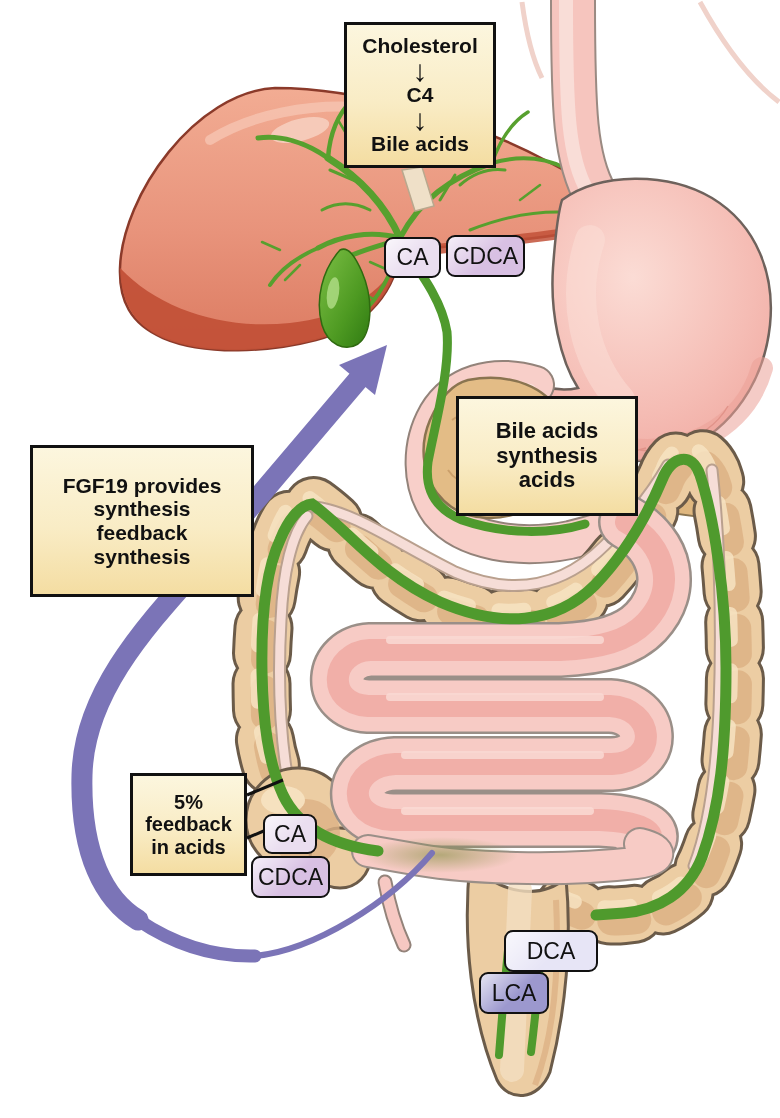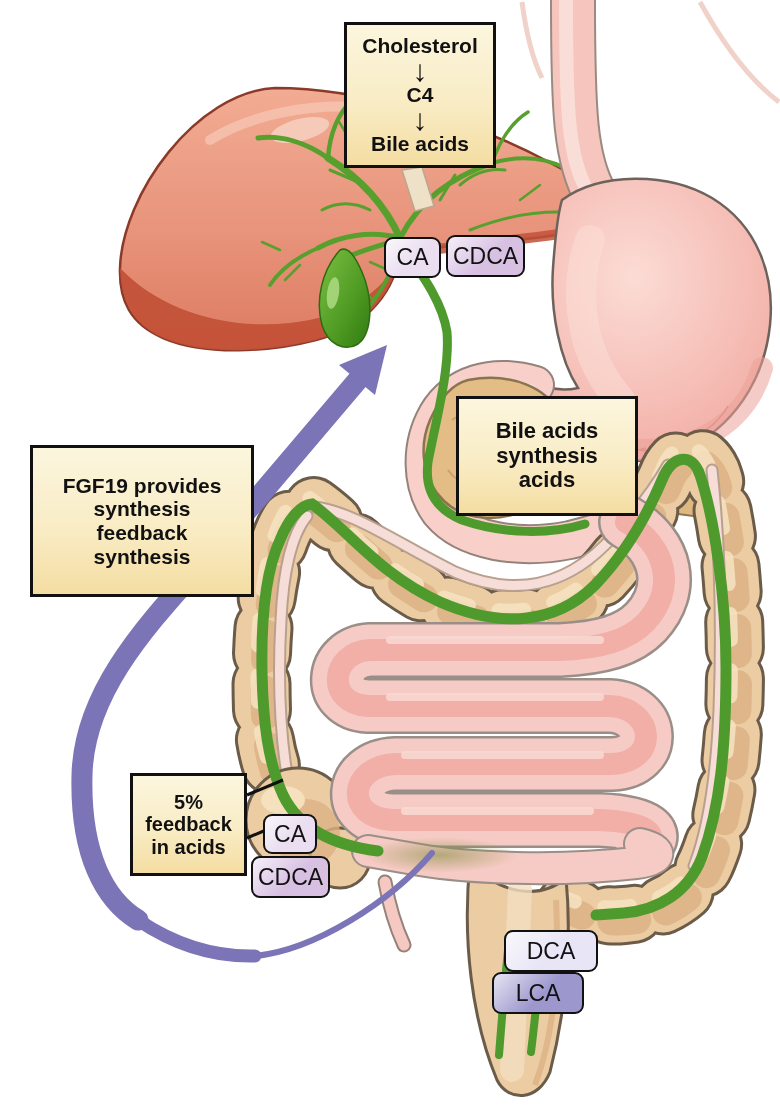--- a/index.html
+++ b/index.html
@@ -245,15 +245,15 @@
   <div class="f20">feedback</div>
   <div class="f20">in acids</div>
 </div>
 
 
 <div class="pill" style="left:384px;top:194px;width:57px;height:41px;background-color:#EADEF0;">CA</div>
 <div class="pill" style="left:446px;top:192px;width:79px;height:42px;background-color:#D8C0E3;">CDCA</div>
 <div class="pill" style="left:263px;top:771px;width:54px;height:40px;background-color:#EADEF0;">CA</div>
 <div class="pill" style="left:251px;top:813px;width:79px;height:42px;background-color:#D8C0E3;">CDCA</div>
 <div class="pill" style="left:504px;top:887px;width:94px;height:42px;background-color:#E7E5F6;">DCA</div>
-<div class="pill" style="left:492px;top:929px;width:92px;height:42px;background-color:#9C98CE;">LCA</div>
+<div class="pill" style="left:479px;top:929px;width:70px;height:42px;background-color:#9C98CE;">LCA</div>
 
 </div>
 
 </body></html>

